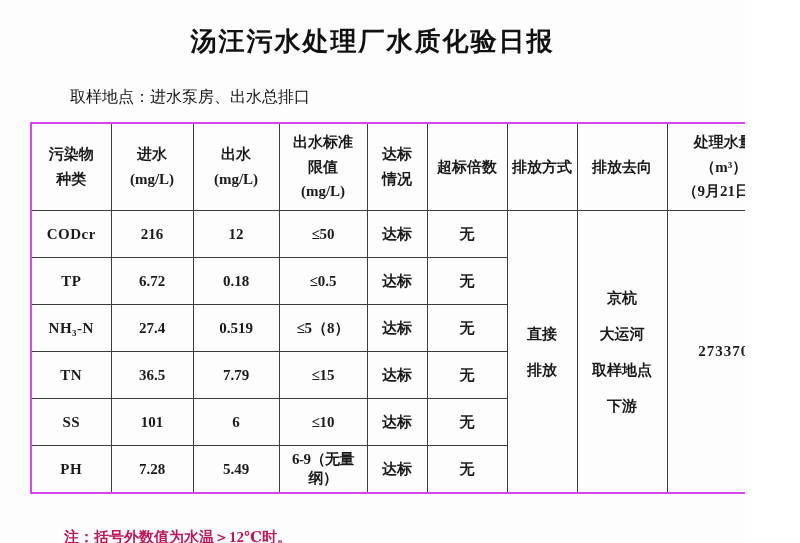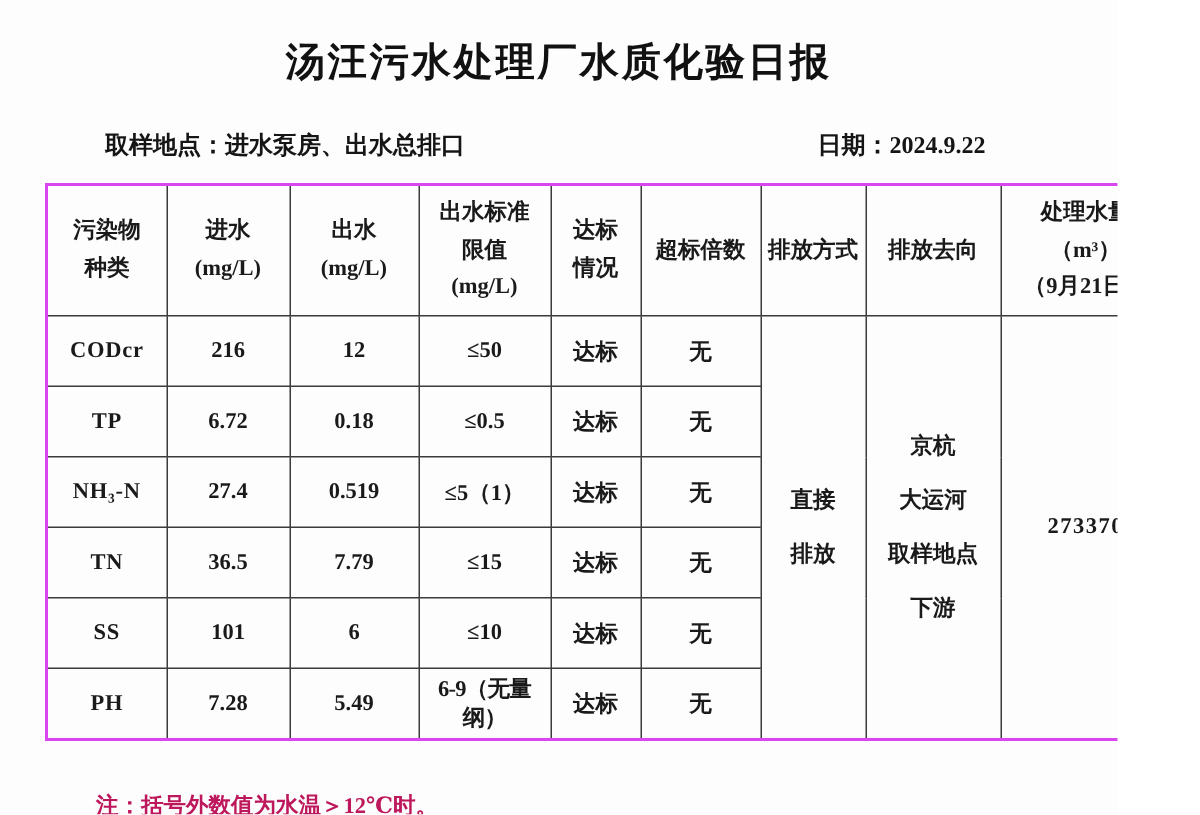--- a/index.html
+++ b/index.html
@@ -26,21 +26,21 @@
     color: #111;
   }
   .meta-row {
     display: flex;
     justify-content: space-between;
     align-items: baseline;
     margin-top: 28px;
     padding-left: 70px;
     padding-right: 88px;
     font-size: 16px;
-    font-weight: 700;
+    font-weight: 400;
     color: #151515;
   }
   table.report {
     border-collapse: collapse;
     table-layout: fixed;
     margin: 14px 0 0 30px;
     width: 750px;
     border: 2px solid #d946ef;
   }
   table.report th, table.report td {
@@ -86,21 +86,20 @@
 </style>
 </head>
 <body>
 
 <div class="page">
 
   <h1 class="title">汤汪污水处理厂水质化验日报</h1>
 
   <div class="meta-row">
     <span>取样地点：进水泵房、出水总排口</span>
-    <span>日期：2024.9.22</span>
   </div>
 
   <table class="report">
     <colgroup>
       <col style="width:80px">
         <col style="width:82px">
         <col style="width:86px">
       <col style="width:88px">
         <col style="width:60px">
         <col style="width:80px">
@@ -150,21 +149,21 @@
         <td>6.72</td>
         <td>0.18</td>
         <td class="limit">≤0.5</td>
         <td>达标</td>
         <td>无</td>
       </tr>
       <tr>
         <td class="pollutant">NH₃-N</td>
         <td>27.4</td>
         <td>0.519</td>
-        <td class="limit">≤5（1）</td>
+        <td class="limit">≤5（8）</td>
         <td>达标</td>
         <td>无</td>
       </tr>
       <tr>
         <td class="pollutant">TN</td>
         <td>36.5</td>
         <td>7.79</td>
         <td class="limit">≤15</td>
         <td>达标</td>
         <td>无</td>

